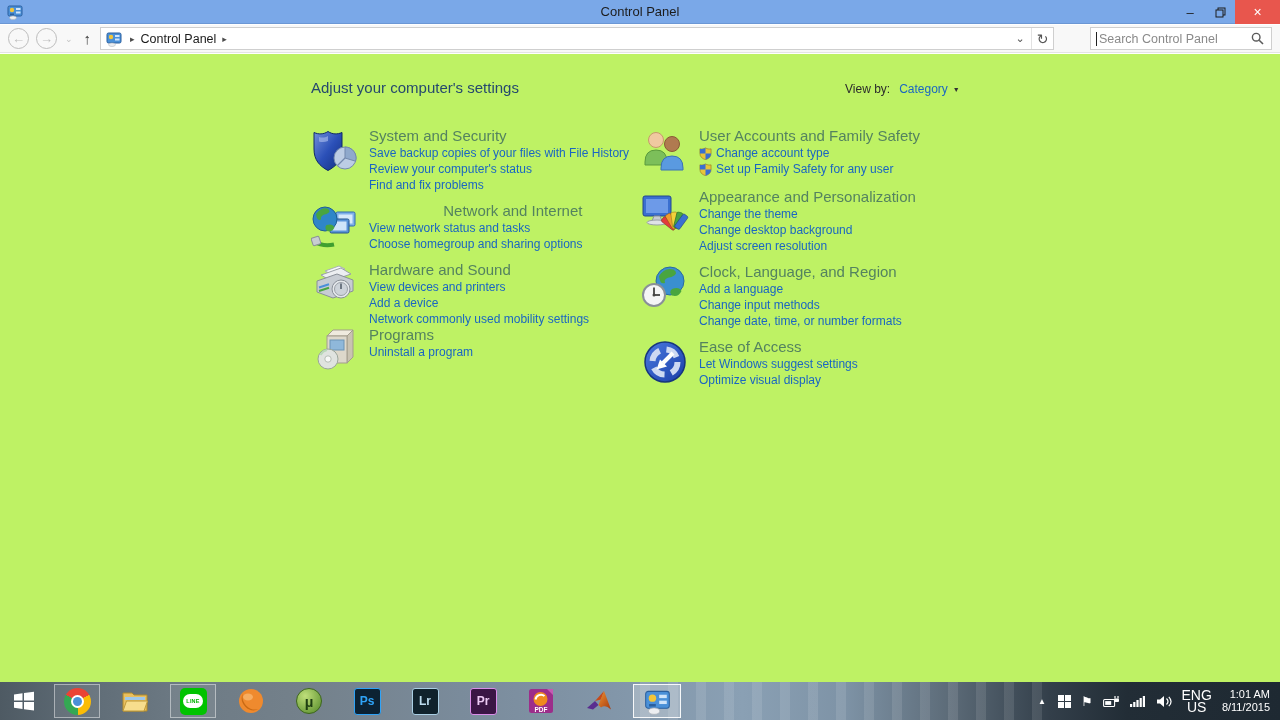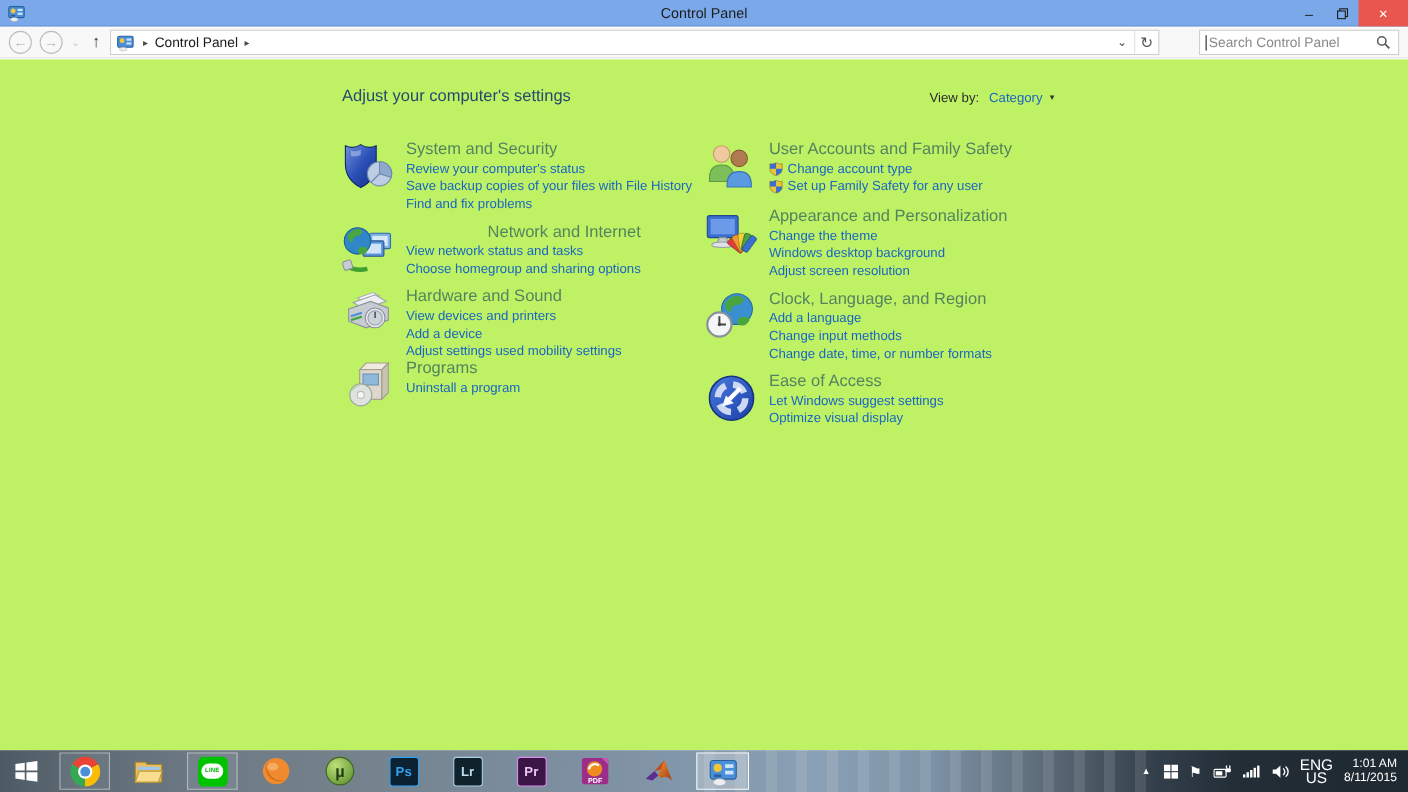--- a/index.html
+++ b/index.html
@@ -176,22 +176,22 @@
             </defs>
           <path d="M17 4.5 C21.5 7.5 26.5 7.5 31 5.5 L31 22 C31 33 25.5 39 17 43.5 C8.5 39 3 33 3 22 L3 5.5 C7.5 7.5 12.5 7.5 17 4.5 Z" fill="url(#g-shield)" stroke="#0e2a66"></path>
           <path d="M8 10 C11 11 14 10.8 17 9 L17 14 C13.5 15.5 10.5 15.3 8 14.5 Z" fill="#9fb4e8" opacity=".7"></path>
           <circle cx="34" cy="31" r="11" fill="#bccde4" stroke="#7389ad"></circle>
           <path d="M34 31 L34 20 A11 11 0 0 1 44.6 34.2 Z" fill="#8fa9cc" stroke="#7389ad"></path>
           <path d="M34 31 L26.5 38.5" stroke="#7389ad" stroke-width="1.2"></path>
         </svg>
       </div>
       <div class="cat-text">
         <a class="cat-title">System and Security</a>
+        <a class="cat-link">Save backup copies of your files with File History</a>
         <a class="cat-link">Review your computer's status</a>
-        <a class="cat-link">Save backup copies of your files with File History</a>
         <a class="cat-link">Find and fix problems</a>
       </div>
     </div>
 
     <div class="cat" style="left:311px; top:148px;text-align:right;">
       <div class="cat-icon">
         <svg viewBox="0 0 48 48">
           <rect x="25" y="10" width="19" height="14" rx="1.5" fill="#7fb0e8" stroke="#2f6ab0"></rect>
           <rect x="27.5" y="12.5" width="14" height="9" fill="#d6e9fb"></rect>
           <rect x="19" y="17" width="19" height="14" rx="1.5" fill="#5a94d8" stroke="#24558f"></rect>
@@ -220,21 +220,21 @@
           <path d="M8 30 l10 -3.2" stroke="#49a53f" stroke-width="2"></path>
           <circle cx="30" cy="28" r="9" fill="#e4e7eb" stroke="#8a9099"></circle>
           <circle cx="30" cy="28" r="6.5" fill="#cdd3da" stroke="#9aa0a8"></circle>
           <path d="M30 28 L30 22.5" stroke="#55606c" stroke-width="1.6"></path>
         </svg>
       </div>
       <div class="cat-text">
         <a class="cat-title">Hardware and Sound</a>
         <a class="cat-link">View devices and printers</a>
         <a class="cat-link">Add a device</a>
-        <a class="cat-link">Adjust settings used mobility settings</a>
+        <a class="cat-link">Network commonly used mobility settings</a>
       </div>
     </div>
 
     <div class="cat" style="left:311px; top:272px;">
       <div class="cat-icon">
         <svg viewBox="0 0 48 48">
           <path d="M36 10 L42 4 L42 31 L36 37 Z" fill="#c9c3b2" stroke="#a39d8d"></path>
           <path d="M16 10 L22 4 L42 4 L36 10 Z" fill="#efeade" stroke="#a39d8d"></path>
           <rect x="16" y="10" width="20" height="27" fill="#ddd8cb" stroke="#a39d8d"></rect>
           <rect x="19" y="14" width="14" height="10" fill="#8fb8da" stroke="#6d94b5"></rect>
@@ -295,21 +295,21 @@
             <rect x="32" y="24" width="6" height="16" rx="1.5" fill="#f09b2f" stroke="#8a5210" stroke-width=".5" transform="rotate(-30 35 41)"></rect>
             <rect x="32" y="24" width="6" height="16" rx="1.5" fill="#f2d23a" stroke="#8a7614" stroke-width=".5" transform="rotate(-8 35 41)"></rect>
             <rect x="32" y="24" width="6" height="16" rx="1.5" fill="#4aa53f" stroke="#20591a" stroke-width=".5" transform="rotate(14 35 41)"></rect>
             <rect x="32" y="24" width="6" height="16" rx="1.5" fill="#3a6fd0" stroke="#1c3a74" stroke-width=".5" transform="rotate(36 35 41)"></rect>
           </g>
         </svg>
       </div>
       <div class="cat-text">
         <a class="cat-title">Appearance and Personalization</a>
         <a class="cat-link">Change the theme</a>
-        <a class="cat-link">Windows desktop background</a>
+        <a class="cat-link">Change desktop background</a>
         <a class="cat-link">Adjust screen resolution</a>
       </div>
     </div>
 
     <div class="cat" style="left:641px; top:209px;">
       <div class="cat-icon">
         <svg viewBox="0 0 48 48">
           <circle cx="29" cy="18" r="14" fill="#3a8fd0" stroke="#2a6aa0"></circle>
           <path d="M18 13 q6 -9 14.5 -6.5 q6 4 -2 7.5 q-8.5 1 -6.5 6 q-5 2 -6 -7 z" fill="#49a53f"></path>
           <path d="M31 26 q7 -3 9.5 2 q-3 6.5 -9.5 4.5 q-3.5 -3.5 0 -6.5 z" fill="#49a53f"></path>

